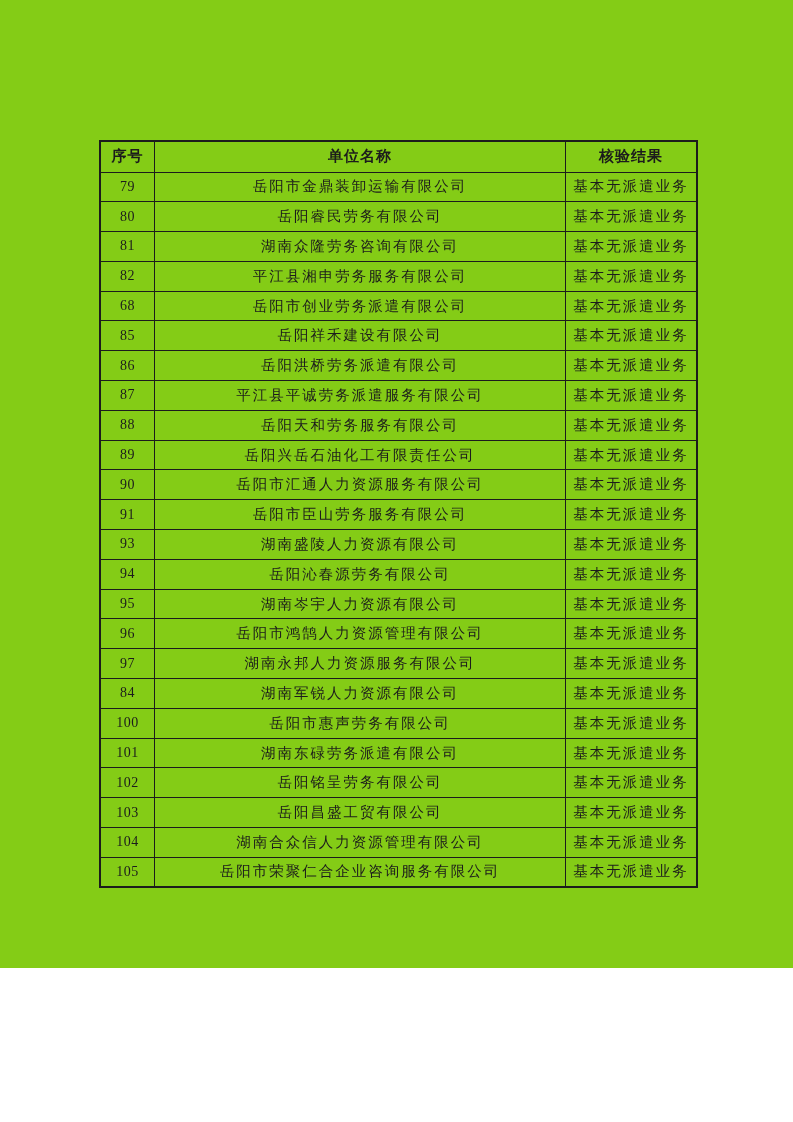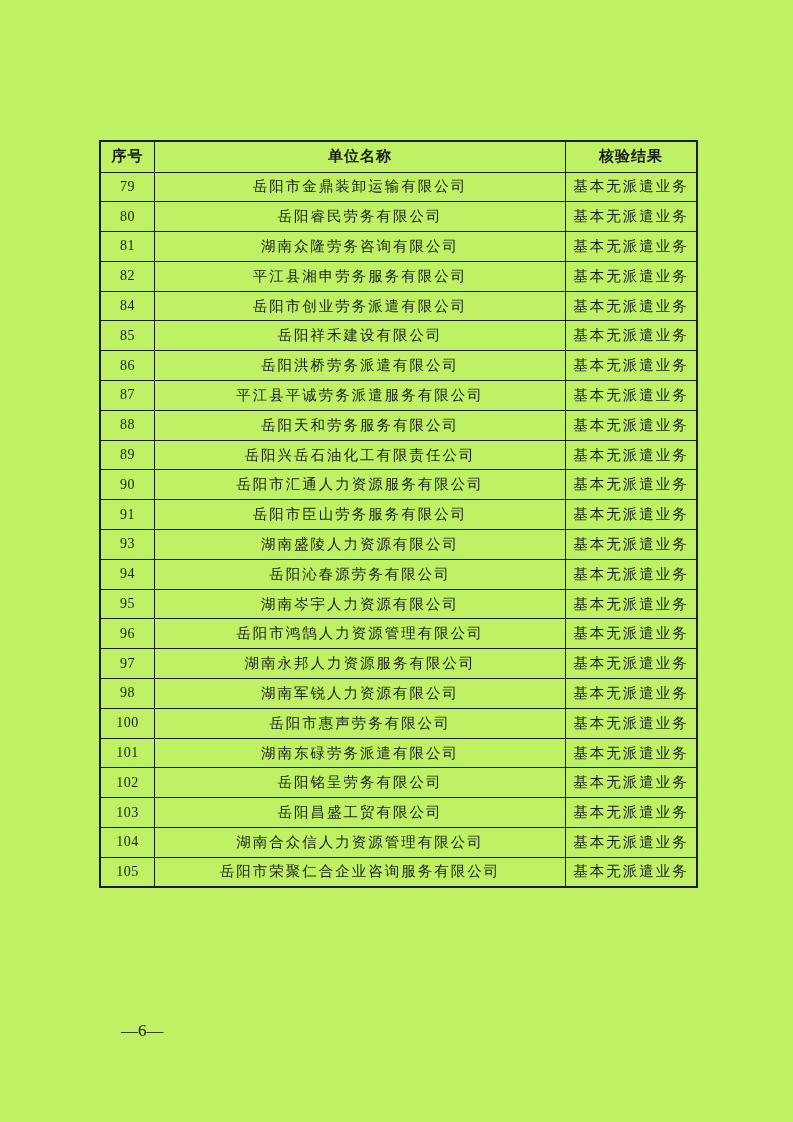--- a/index.html
+++ b/index.html
@@ -3,22 +3,22 @@
 <meta charset="utf-8">
 <style>
   html, body {
     margin: 0;
     padding: 0;
     background: #ffffff;
   }
   .page {
     position: relative;
     width: 793px;
-    height: 1122px;
-    background: #bef264;
+    height: 968px;
+    background: #84cc16;
     overflow: hidden;
     color: #1c1c1c;
     font-family: "Liberation Serif", serif;
   }
   table.verify-table {
     position: absolute;
     left: 99px;
     top: 140px;
     width: 593px;
     border-collapse: collapse;
@@ -101,21 +101,21 @@
   </tr>
 
   <tr>
     <td class="col-no">82</td>
     <td class="col-name">平江县湘申劳务服务有限公司</td>
     <td class="col-result">基本无派遣业务</td>
   </tr>
 
 
   <tr>
-    <td class="col-no">84</td>
+    <td class="col-no">68</td>
     <td class="col-name">岳阳市创业劳务派遣有限公司</td>
     <td class="col-result">基本无派遣业务</td>
   </tr>
 
   <tr>
     <td class="col-no">85</td>
     <td class="col-name">岳阳祥禾建设有限公司</td>
     <td class="col-result">基本无派遣业务</td>
   </tr>
 
@@ -180,21 +180,21 @@
     <td class="col-result">基本无派遣业务</td>
   </tr>
 
   <tr>
     <td class="col-no">97</td>
     <td class="col-name">湖南永邦人力资源服务有限公司</td>
     <td class="col-result">基本无派遣业务</td>
   </tr>
 
   <tr>
-    <td class="col-no">98</td>
+    <td class="col-no">84</td>
     <td class="col-name">湖南军锐人力资源有限公司</td>
     <td class="col-result">基本无派遣业务</td>
   </tr>
 
 
   <tr>
     <td class="col-no">100</td>
     <td class="col-name">岳阳市惠声劳务有限公司</td>
     <td class="col-result">基本无派遣业务</td>
   </tr>

